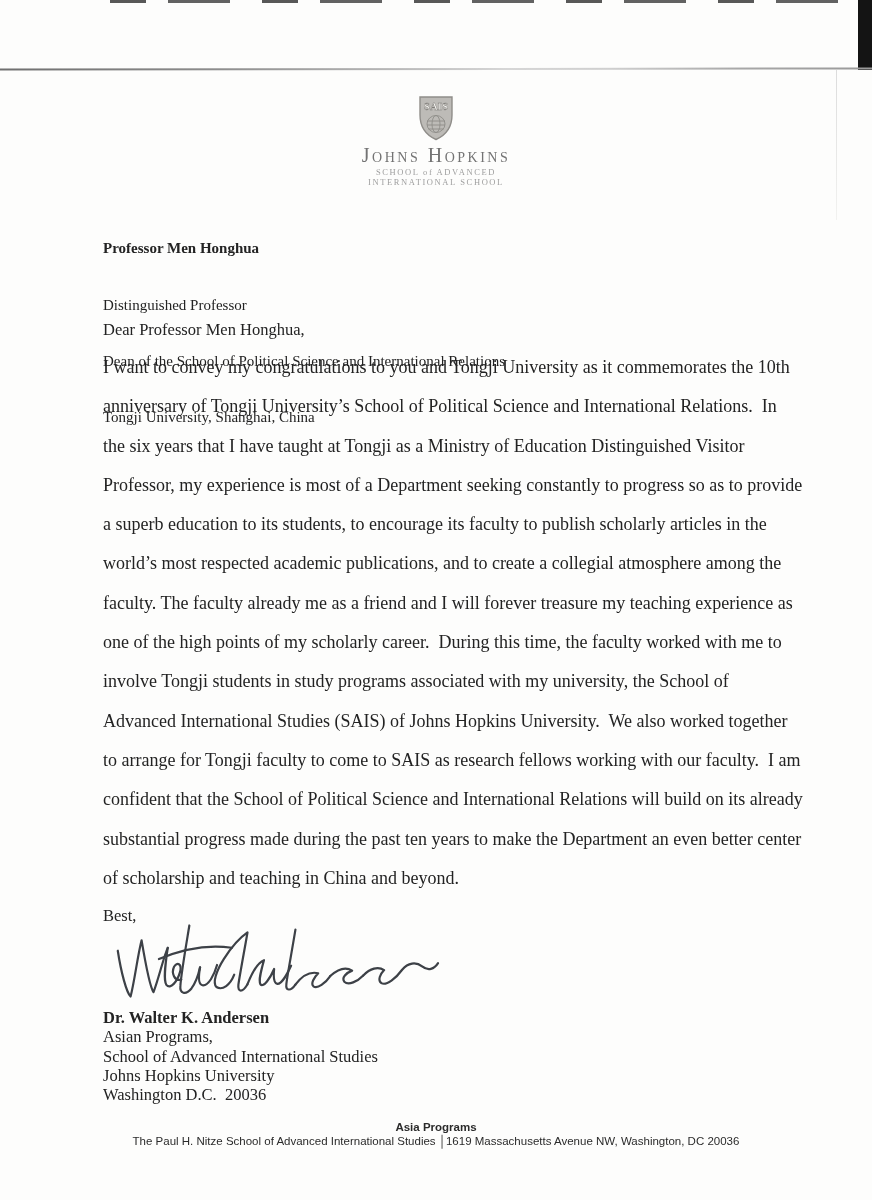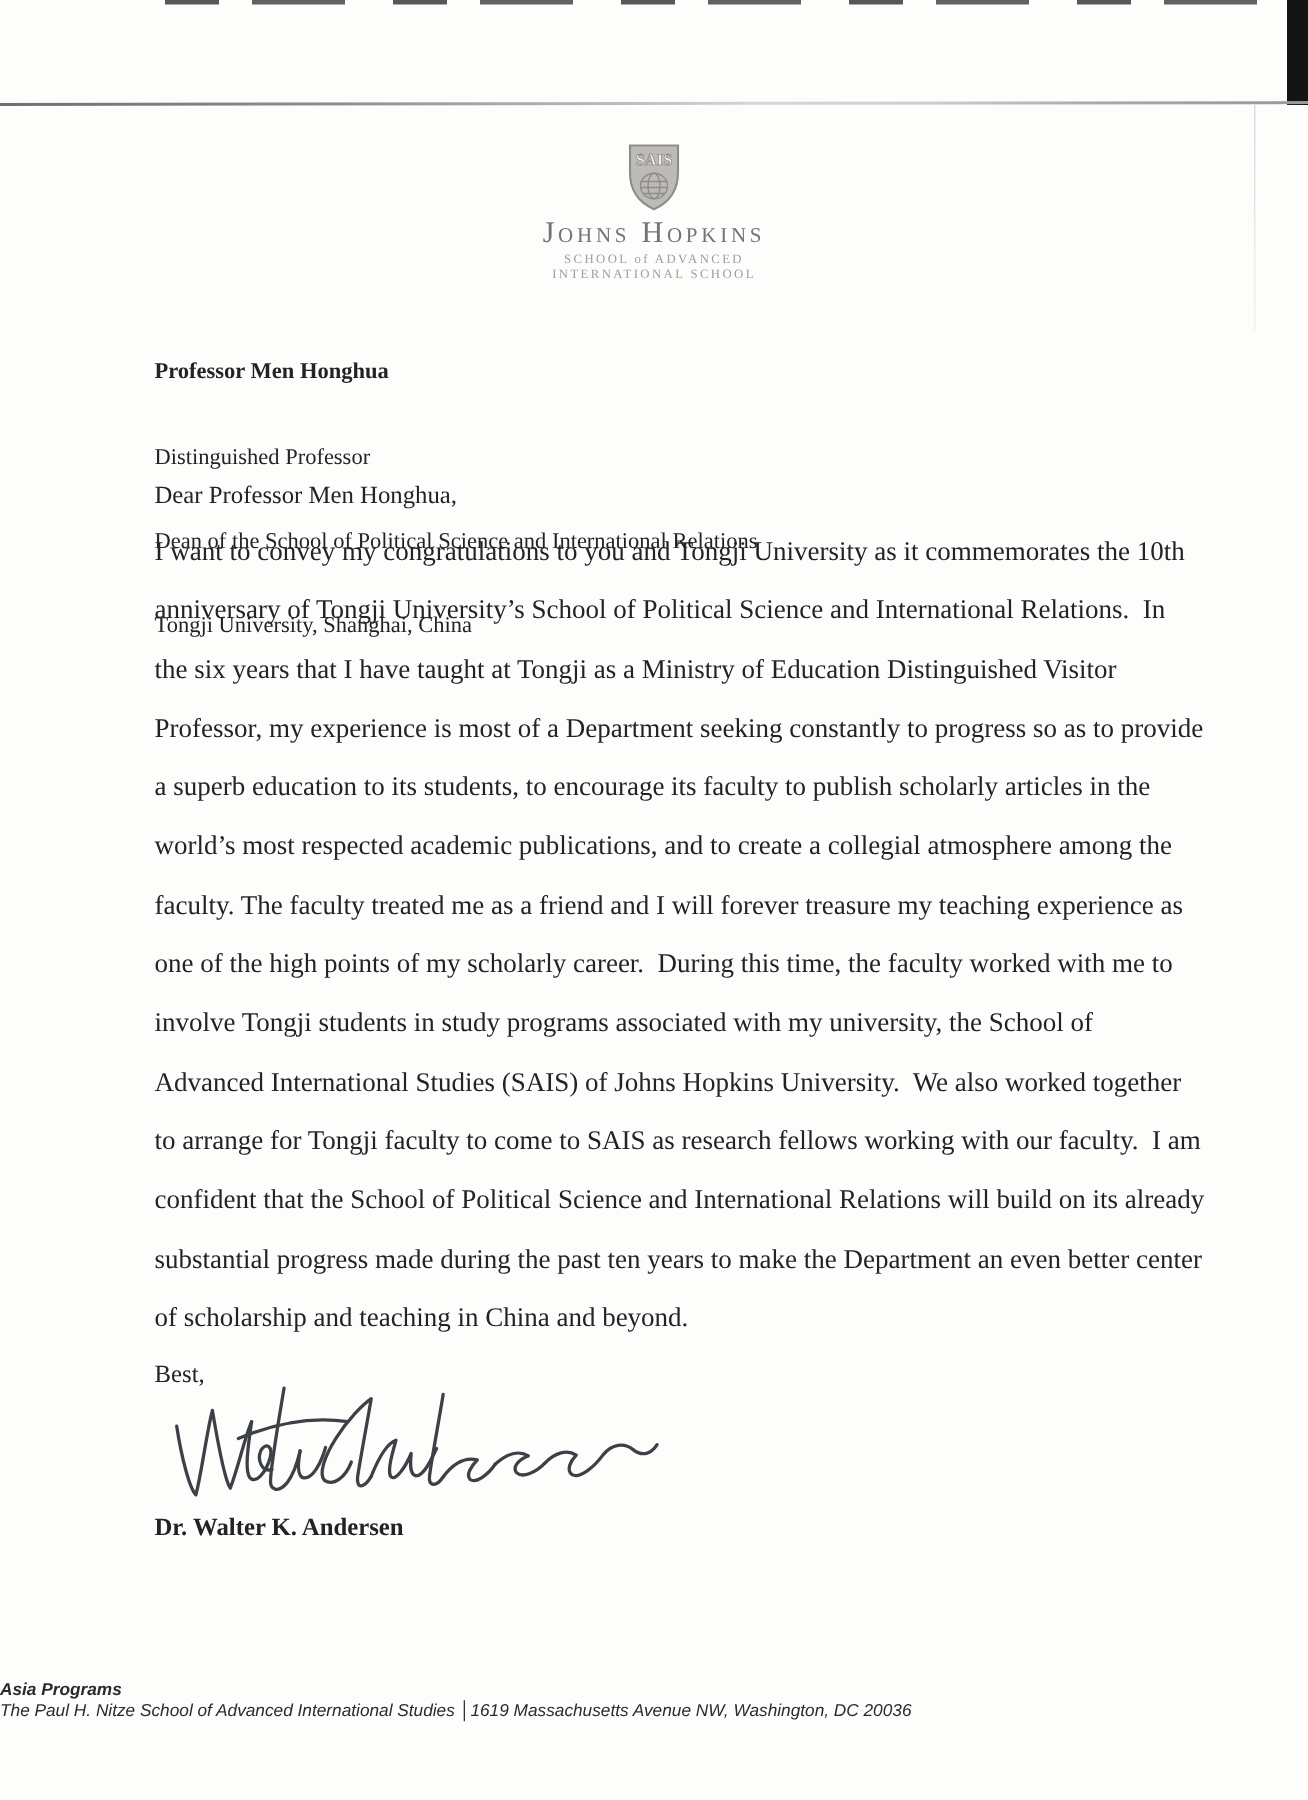--- a/index.html
+++ b/index.html
@@ -117,25 +117,25 @@
     font-size: 16.5px;
     line-height: 19.3px;
   }
   .sender .name { font-weight: bold; }
   .sender .sender-line { white-space: pre-wrap; }
 
   
   .footer {
     position: absolute;
     left: 0; right: 0; top: 1120px;
+    text-align: center;
     font-family: "Liberation Sans", sans-serif;
     font-size: 11.5px;
     color: #2b2b2b;
     line-height: 14px;
-    font-style: italic;
   }
   .footer .program { font-weight: bold; }
   .footer .address { white-space: pre-wrap; }
 </style>
 </head>
 <body>
 
 <div class="page">
 
   <div class="scan-top-dashes"></div>
@@ -169,21 +169,21 @@
 
   <div class="salutation">Dear Professor Men Honghua,</div>
 
   <div class="letter-body">
       <div class="body-line">I want to convey my congratulations to you and Tongji University as it commemorates the 10th</div>
       <div class="body-line">anniversary of Tongji University’s School of Political Science and International Relations.  In</div>
       <div class="body-line">the six years that I have taught at Tongji as a Ministry of Education Distinguished Visitor</div>
       <div class="body-line">Professor, my experience is most of a Department seeking constantly to progress so as to provide</div>
       <div class="body-line">a superb education to its students, to encourage its faculty to publish scholarly articles in the</div>
       <div class="body-line">world’s most respected academic publications, and to create a collegial atmosphere among the</div>
-      <div class="body-line">faculty. The faculty treated me as a friend and I will forever treasure my teaching experience as</div>
+      <div class="body-line">faculty. The faculty already me as a friend and I will forever treasure my teaching experience as</div>
       <div class="body-line">one of the high points of my scholarly career.  During this time, the faculty worked with me to</div>
       <div class="body-line">involve Tongji students in study programs associated with my university, the School of</div>
       <div class="body-line">Advanced International Studies (SAIS) of Johns Hopkins University.  We also worked together</div>
       <div class="body-line">to arrange for Tongji faculty to come to SAIS as research fellows working with our faculty.  I am</div>
       <div class="body-line">confident that the School of Political Science and International Relations will build on its already</div>
       <div class="body-line">substantial progress made during the past ten years to make the Department an even better center</div>
       <div class="body-line">of scholarship and teaching in China and beyond.</div>
     </div>
 
   <div class="closing">Best,</div>
@@ -199,20 +199,26 @@
       <path d="M143,68 C148,56 154,46 160,44 C157,54 154,64 156,68 C159,72 166,62 170,53 C169,61 169,67 173,68 C178,68 183,58 187,50"></path>
       <path d="M192,14 C188,36 183,60 182,68 C181,75 186,76 191,69"></path>
       <path d="M191,69 C198,60 206,56 214,58 C210,62 206,68 209,71 C213,74 221,68 226,61"></path>
       <path d="M226,61 C234,54 242,52 248,56 C242,58 237,63 240,67 C244,71 253,67 259,61"></path>
       <path d="M259,61 C266,54 274,52 280,56 C276,60 273,66 277,69 C282,72 292,64 298,56 C304,49 312,48 318,53 C324,58 330,56 334,50"></path>
     </g>
   </svg>
 
   <div class="sender">
     <div class="name">Dr. Walter K. Andersen</div>
+    <div>
+        <div class="sender-line">Asian Programs,</div>
+        <div class="sender-line">School of Advanced International Studies</div>
+        <div class="sender-line">Johns Hopkins University</div>
+        <div class="sender-line">Washington D.C.  20036</div>
+      </div>
   </div>
 
   <div class="footer">
     <div class="program">Asia Programs</div>
     <div class="address">The Paul H. Nitze School of Advanced International Studies │1619 Massachusetts Avenue NW, Washington, DC 20036</div>
   </div>
 
 </div>
 
 </body></html>

